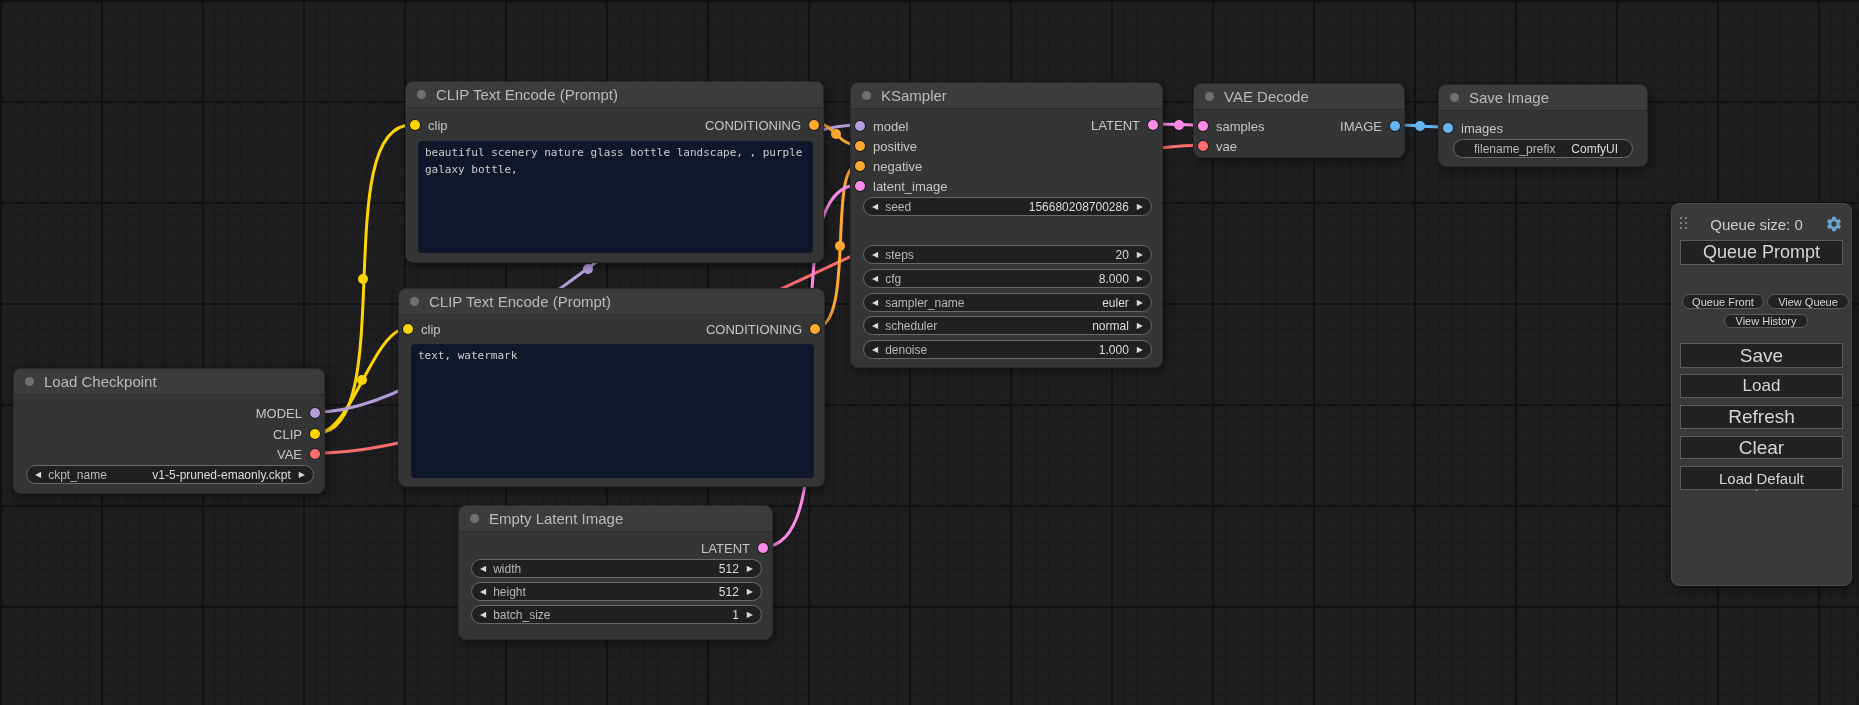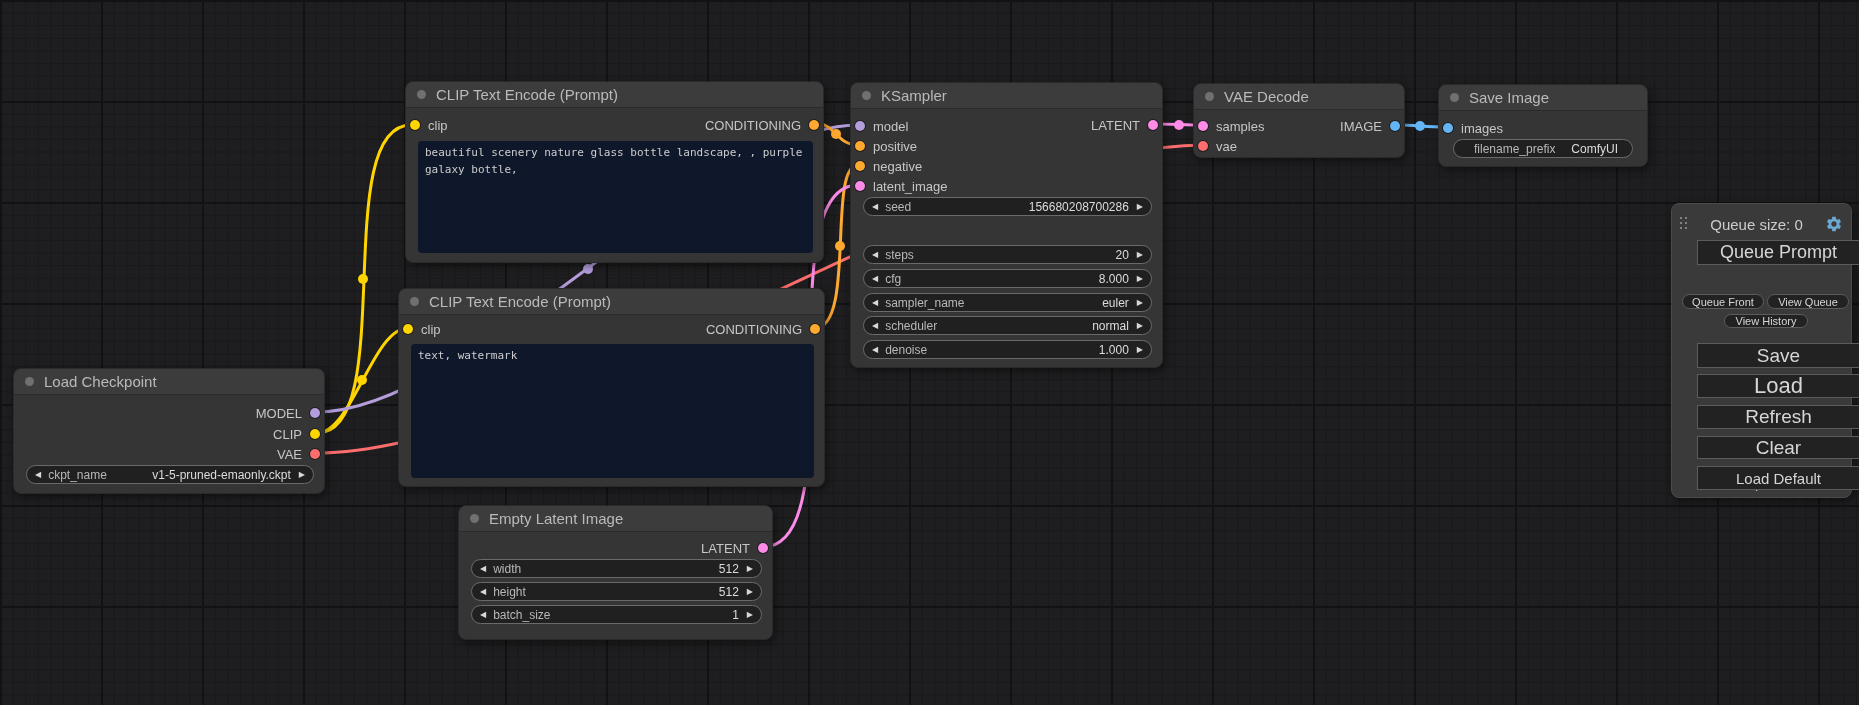--- a/index.html
+++ b/index.html
@@ -43,34 +43,34 @@
   .widget .wv { margin-left:auto; color:#dcdcdc; }
   .widget .wv.pad { margin-right:8px; }
   .toggle-dot { width:11px; height:11px; border-radius:50%; margin-left:6px; flex:0 0 auto; }
   .prompt-text {
     position:absolute; background:#0f172a; border-radius:4px; padding:4px 7px;
     font-family:"DejaVu Sans Mono", monospace; font-size:11px; line-height:1.5; color:#cdcdcd;
     overflow:hidden; word-break:break-word;
   }
   
   .qpanel {
-    position:absolute; left:1671px; top:203px; width:181px; height:295px; z-index:3;
+    position:absolute; left:1671px; top:203px; width:181px; height:383px; z-index:3;
     background:#3a3a3a; border:1px solid #4a4a4a; border-radius:8px;
     box-shadow:2px 3px 10px rgba(0,0,0,.5); color:#cfcfcf;
   }
   .qheader { position:absolute; left:0; top:9px; width:100%; height:22px; display:flex; align-items:center; padding:0 8px; }
   .qsize { flex:1; text-align:center; font-size:15px; color:#cccccc; }
   .drag-handle { width:8px; height:14px; position:relative; flex:0 0 auto; cursor:grab; }
   .drag-handle i {
     position:absolute; width:2px; height:2px; border-radius:50%; background:#9a9a9a; left:0; top:0;
     box-shadow:5px 0 0 #9a9a9a, 0 5px 0 #9a9a9a, 5px 5px 0 #9a9a9a, 0 10px 0 #9a9a9a, 5px 10px 0 #9a9a9a;
   }
   .gear { width:18px; height:18px; flex:0 0 auto; cursor:pointer; }
   .qbtn {
-    position:absolute; left:25px; width:163px; background:#222222; border:1px solid #5c5c5c; border-radius:0;
+    position:absolute; left:8px; width:163px; background:#222222; border:1px solid #5c5c5c; border-radius:0;
     color:#d6d6d6; display:flex; align-items:center; justify-content:center; cursor:pointer;
   }
   .qbtn.small { border-radius:9px; font-size:11px; width:auto; }
   .extra-row { position:absolute; left:0; top:271px; width:100%; display:flex; align-items:center; justify-content:center; gap:7px; }
   .extra-label { font-size:14px; color:#c9c9c9; }
   .checkbox { width:13px; height:13px; background:#eeeeee; border:1px solid #ffffff; border-radius:2px; cursor:pointer; }
 </style>
 </head>
 <body>
 
@@ -290,19 +290,19 @@
     </div>
     <div class="qbtn" style="top:36px;height:25px;font-size:18px;">Queue Prompt</div>
     <div class="extra-row">
       <span class="extra-label">Extra options</span>
       <span class="checkbox"></span>
     </div>
     <div class="qbtn small" style="left:10px;top:90px;width:82px;height:15px;">Queue Front</div>
     <div class="qbtn small" style="left:95px;top:90px;width:82px;height:15px;">View Queue</div>
     <div class="qbtn small" style="left:52px;top:110px;width:84px;height:14px;">View History</div>
     <div class="qbtn" style="top:139px;height:25px;font-size:19px;">Save</div>
-    <div class="qbtn" style="top:170px;height:24px;font-size:22px;text-align:center;">Load</div>
+    <div class="qbtn" style="top:170px;height:24px;font-size:17px;text-align:center;">Load</div>
     <div class="qbtn" style="top:201px;height:24px;font-size:19px;">Refresh</div>
     <div class="qbtn" style="top:232px;height:23px;font-size:19px;">Clear</div>
     <div class="qbtn" style="top:262px;height:24px;font-size:15px;">Load Default</div>
   </div>
 
 </div>
 
 </body></html>

